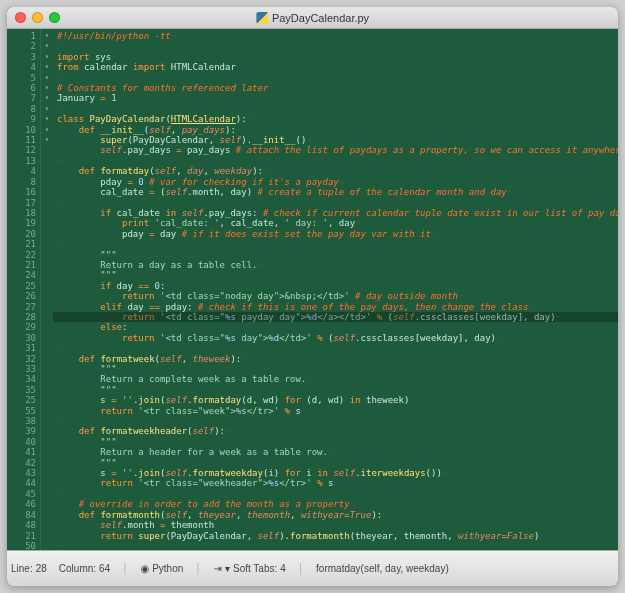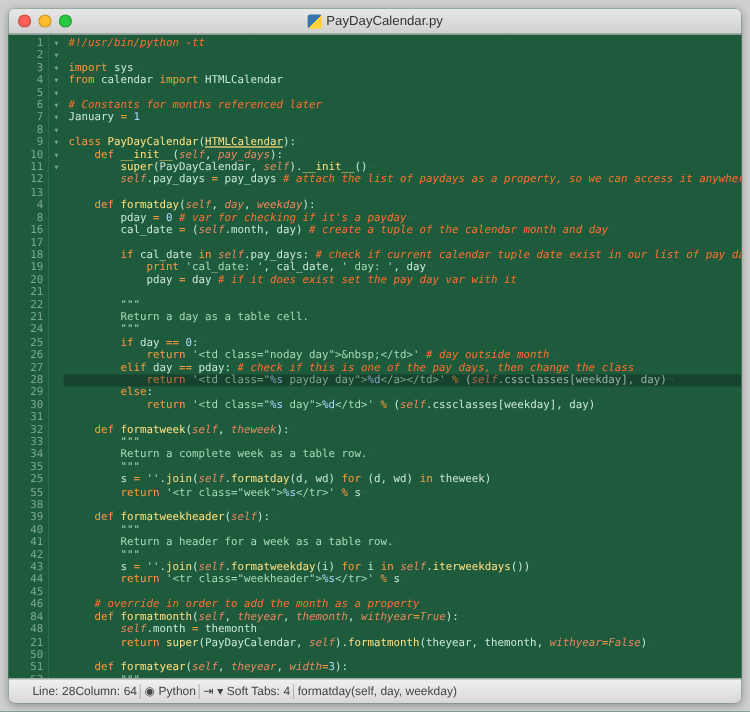--- a/index.html
+++ b/index.html
@@ -19,21 +19,21 @@
 .code { flex: 1; font-size: 9px; line-height: 10.4px; padding-top: 2px; padding-left: 4px; white-space: pre; color: #c8e8d8; overflow: hidden; position: relative; }
 .hl-line { position: absolute; left: 0; right: 0; height: 10.4px; background: rgba(0,0,0,0.25); }
 .kw { color: #ff9940; }
 .str { color: #a8d8b8; margin-top: 12px; }
 .cm { color: #ff7030; font-style: italic; }
 .fn { color: #ffe080; text-align: center; }
 .cls { color: #ffe080; text-decoration: underline; }
 .num { color: #b0d8ff; }
 .sl { color: #e88860; font-style: italic; }
 .eol { color: #466; opacity: 0.5; }
-.statusbar { height: 21px; background: linear-gradient(#f0f0f0, #d8d8d8); border-top: 1px solid #aaa; display: flex; align-items: center; font-size: 10px; color: #444; font-family: "Lucida Grande", sans-serif; padding: 0 20px; }
+.statusbar { height: 36px; background: linear-gradient(#f0f0f0, #d8d8d8); border-top: 1px solid #aaa; display: flex; align-items: center; font-size: 10px; color: #444; font-family: "Lucida Grande", sans-serif; padding: 0 4px; gap: 12px; }
 .sb-item { display: flex; align-items: center; gap: 3px; }
 .sb-sep { color: #aaa; }
 </style>
 </head>
 <body>
 
 <div class="window">
   <div class="titlebar">
     <div class="traffic">
       <div class="dot red"></div>

